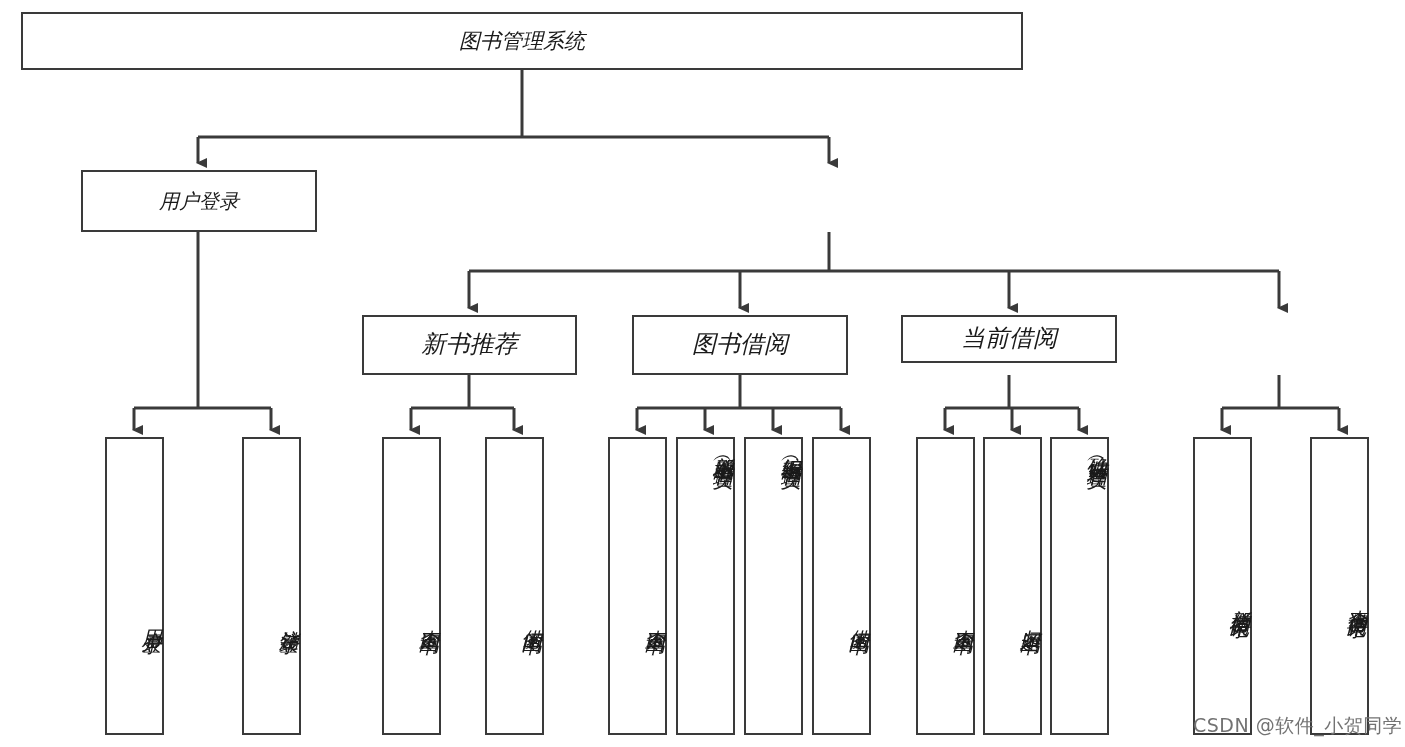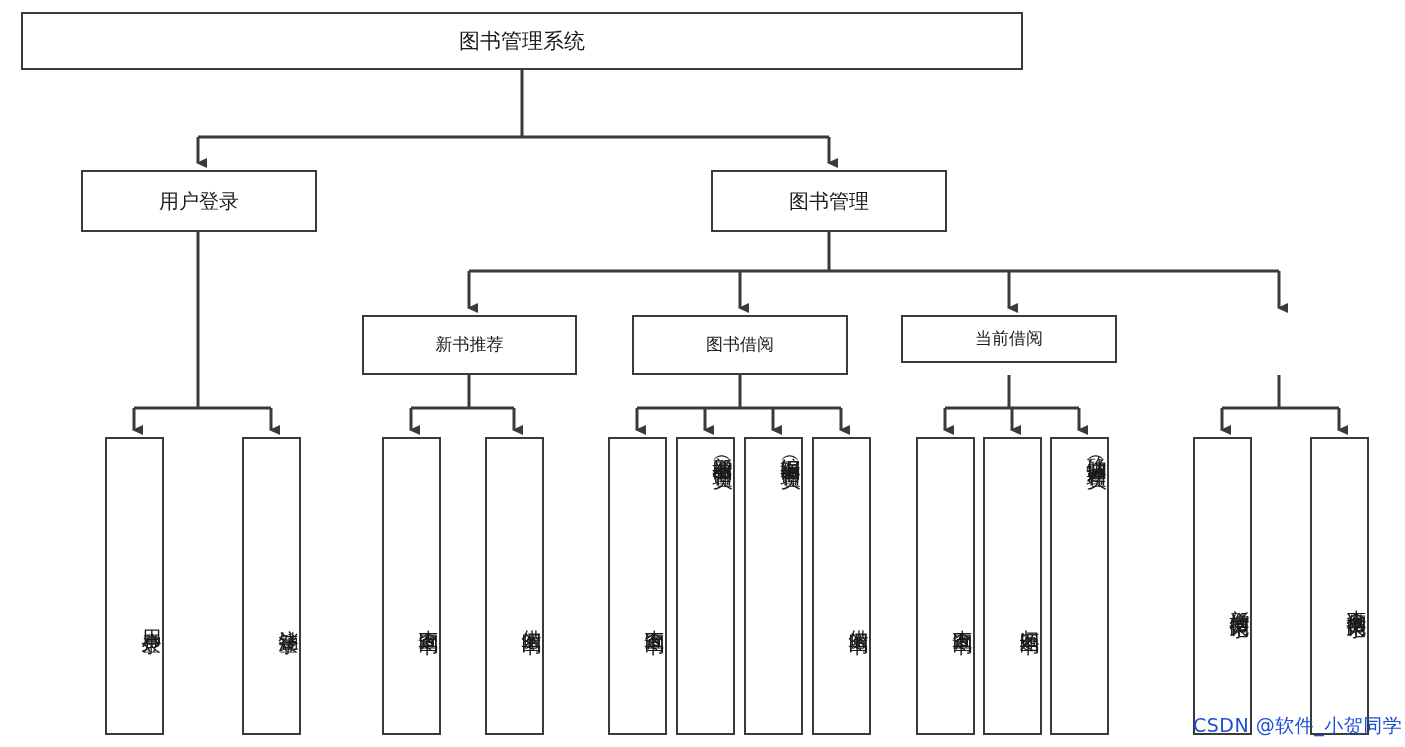--- a/index.html
+++ b/index.html
@@ -27,39 +27,40 @@
     justify-content: center;
     color: #1a1a1a;
   }
   .node.root {
     font-size: 21px;
   }
   .node.lvl2 {
     font-size: 20px;
   }
   .node.lvl3 {
-    font-size: 17px;
+    font-size: 24px;
   }
   .node.leaf {
     writing-mode: vertical-rl;
     text-orientation: upright;
     font-size: 20px;
     letter-spacing: 2px;
     align-items: flex-start;
     justify-content: center;
     padding-top: 4px;
   }
   .node.leaf.tall {
     align-items: flex-start;
     justify-content: flex-start;
     padding-top: 2px;
   }
   .node-label {
     white-space: nowrap;
     line-height: 1.05;
+    font-style: italic;
   }
   svg#edges {
     position: absolute;
     left: 0;
     top: 0;
     width: 1405px;
     height: 747px;
     pointer-events: none;
   }
   .edge {
@@ -68,21 +69,21 @@
     fill: none;
   }
   .arrowhead {
     fill: #3a3a3a;
   }
   .watermark {
     position: absolute;
     left: 1193px;
     top: 713px;
     font-size: 19px;
-    color: #1d4ed8;
+    color: #737373;
     white-space: nowrap;
     letter-spacing: 0.5px;
   }
 </style>
 </head>
 <body>
 
 <div id="canvas">
 
   <svg id="edges" viewBox="0 0 1405 747">
@@ -133,23 +134,20 @@
     <line class="edge" x1="1339" y1="408" x2="1339" y2="430" marker-end="url(#arrow)"></line>
   </svg>
 
   <div class="node root" style="left:21px; top:12px; width:1002px; height:58px;">
     <span class="node-label">图书管理系统</span>
   </div>
 
   <div class="node lvl2" style="left:81px; top:170px; width:236px; height:62px;">
     <span class="node-label">用户登录</span>
   </div>
-  <div class="node lvl2" style="left:711px; top:170px; width:236px; height:62px;">
-    <span class="node-label">图书管理</span>
-  </div>
 
   <div class="node lvl3" style="left:362px; top:315px; width:215px; height:60px;">
     <span class="node-label">新书推荐</span>
   </div>
   <div class="node lvl3" style="left:632px; top:315px; width:216px; height:60px;text-align:center;">
     <span class="node-label">图书借阅</span>
   </div>
   <div class="node lvl3" style="left:901px; top:315px; width:216px; height:48px;">
     <span class="node-label">当前借阅</span>
   </div>

